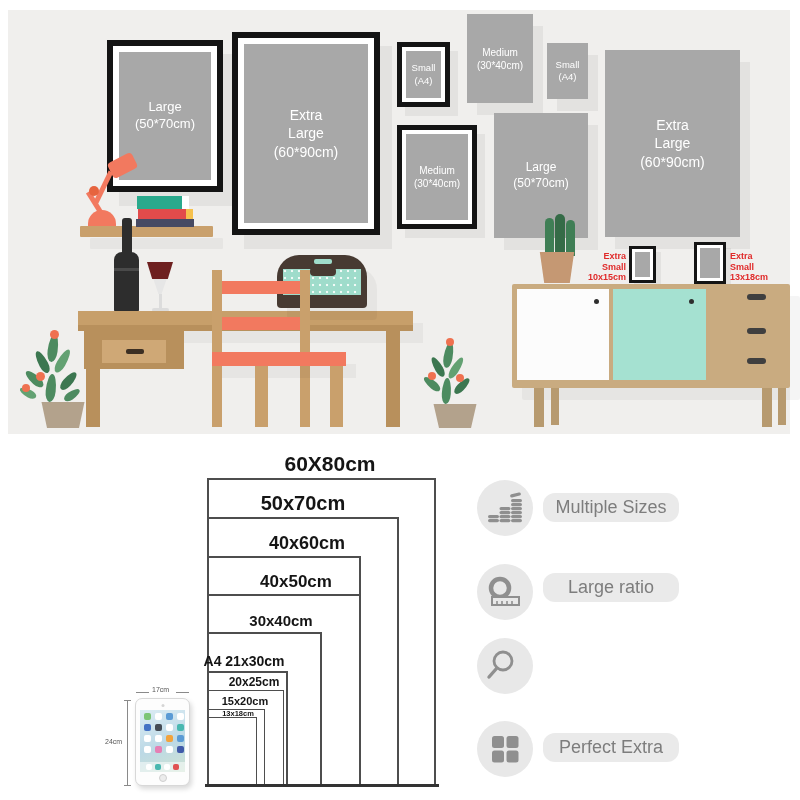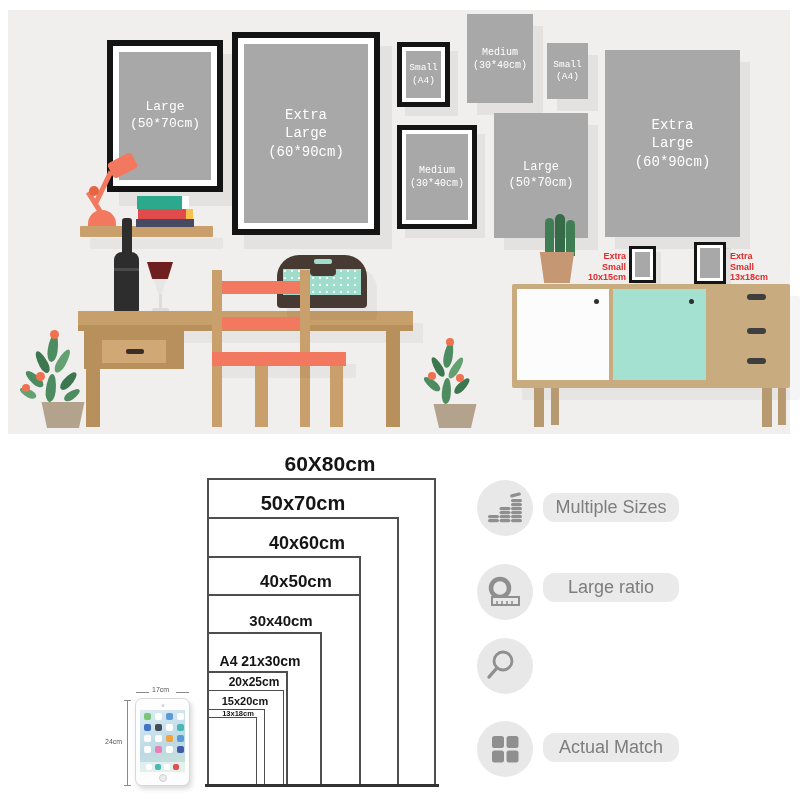--- a/index.html
+++ b/index.html
@@ -13,21 +13,21 @@
           box-shadow:12px 14px 0 rgba(0,0,0,.05);}
   .framed-sm{border:5px solid #141414;background:#fff;padding:4px;
           box-shadow:8px 9px 0 rgba(0,0,0,.05);}
   .framed-xs{border:3px solid #141414;background:#fff;padding:3px;
           box-shadow:5px 6px 0 rgba(0,0,0,.05);}
   .art{width:100%;height:100%;background:#a8a8a8;display:flex;flex-direction:column;
        align-items:center;justify-content:center;color:#fff;text-align:center;}
   .poster{background:#a8a8a8;display:flex;flex-direction:column;align-items:center;
           justify-content:center;color:#fff;text-align:center;
           box-shadow:10px 12px 0 rgba(0,0,0,.05);}
-  .flabel span{display:block;line-height:1.3;font-family:Liberation Mono, monospace;}
+  .flabel span{display:block;line-height:1.3;}
   .xs-label{color:#e02a2a;font-weight:bold;font-size:9px;line-height:1.18;}
   .xs-label span{display:block;}
   .wood{background:#c9a06c;}
   .wood-d{background:#b8905c;}
   .coral{background:#f2795f;}
   .shadowed{box-shadow:10px 12px 0 rgba(0,0,0,.04);}
   .leaf{position:absolute;border-radius:50%/62% 62% 40% 40%;}
   .flower{position:absolute;border-radius:50%;background:#ef7150;}
   .pot{clip-path:polygon(7% 0,93% 0,82% 100%,18% 100%);background:#b3a28c;}
 
@@ -239,21 +239,21 @@
     <div class="abs srect thin" style="left:207px;top:250px;width:77px;height:96px"></div>
     <div class="abs srect thin" style="left:207px;top:269px;width:58px;height:77px"></div>
     <div class="abs srect thin" style="left:207px;top:277px;width:50px;height:69px"></div>
     <div class="abs baseline" style="left:205px;top:344px;width:234px;height:3px"></div>
 
     <div class="abs slabel" style="left:330px;top:12px;font-size:21px">60X80cm</div>
     <div class="abs slabel" style="left:303px;top:52px;font-size:20px">50x70cm</div>
     <div class="abs slabel" style="left:307px;top:93px;font-size:18px">40x60cm</div>
     <div class="abs slabel" style="left:296px;top:132px;font-size:17px">40x50cm</div>
     <div class="abs slabel" style="left:281px;top:172px;font-size:15px">30x40cm</div>
-    <div class="abs slabel" style="left:260px;top:213px;font-size:14px">A4 21x30cm</div>
+    <div class="abs slabel" style="left:244px;top:213px;font-size:14px">A4 21x30cm</div>
     <div class="abs slabel" style="left:254px;top:235px;font-size:12px">20x25cm</div>
     <div class="abs slabel" style="left:245px;top:255px;font-size:11px">15x20cm</div>
     <div class="abs slabel" style="left:238px;top:269px;font-size:7.5px">13x18cm</div>
 
     <div class="abs ipad" style="left:135px;top:258px">
       <div class="cam"></div>
       <div class="screen">
         <div class="appgrid">
           <i></i>
             <i></i>
@@ -340,16 +340,16 @@
       <svg width="40" height="40" viewBox="0 0 40 40">
         <g fill="#8f8f8f">
           <rect x="7" y="7" width="12" height="12" rx="2.5"></rect>
             <rect x="21.5" y="7" width="12" height="12" rx="2.5"></rect>
           <rect x="7" y="21.5" width="12" height="12" rx="2.5"></rect>
             <rect x="21.5" y="21.5" width="12" height="12" rx="2.5"></rect>
         </g>
       </svg>
     </div>
     <div class="abs fpill" style="left:543px;top:293px">
-      <span>Actual Match</span>
+      <span>Perfect Extra</span>
     </div>
   </div>
 </div>
 
 </body></html>

